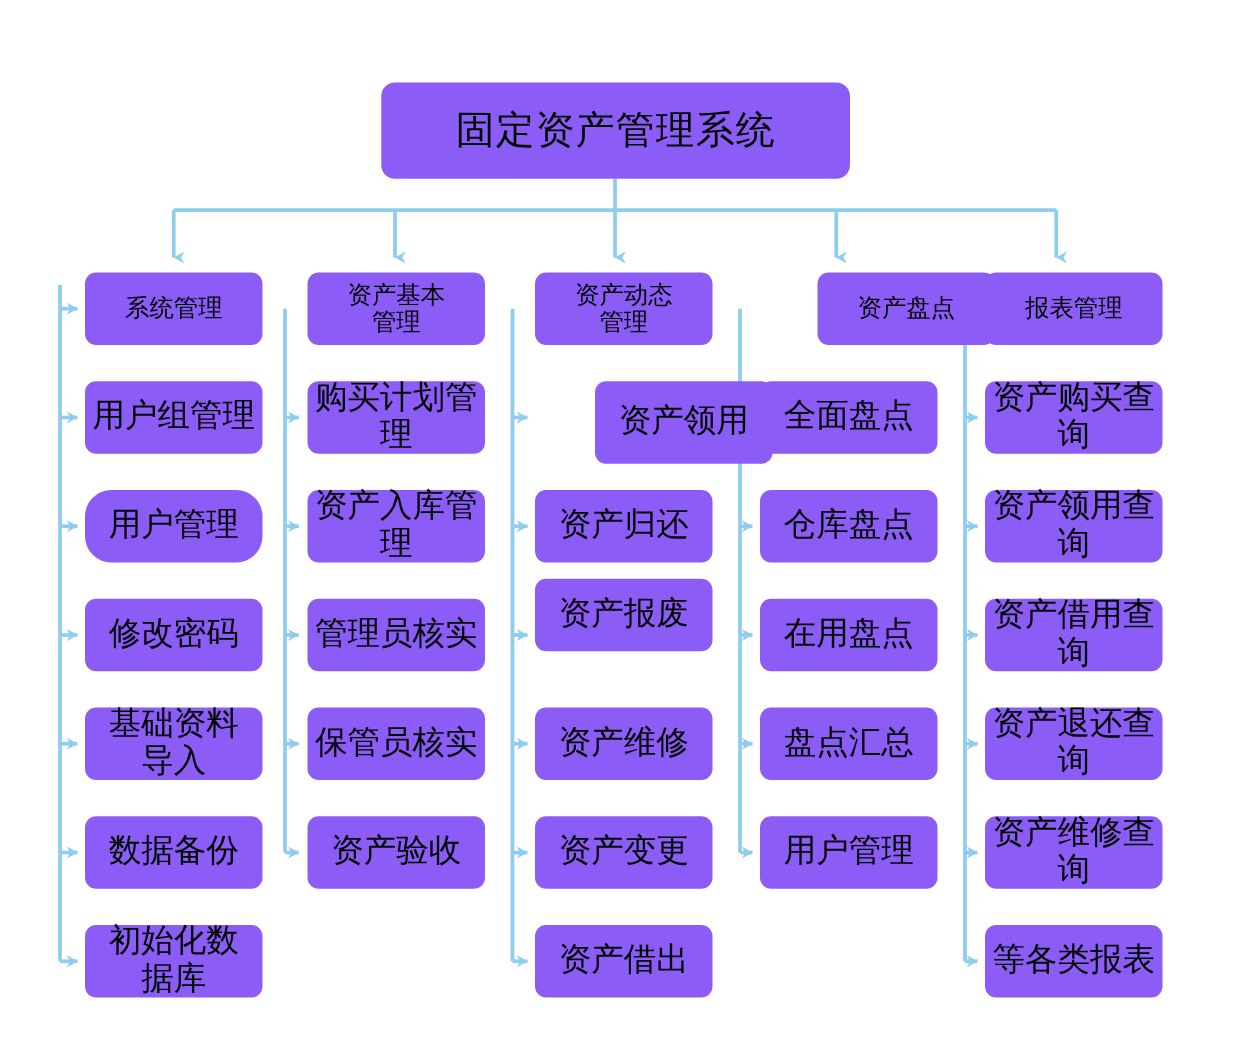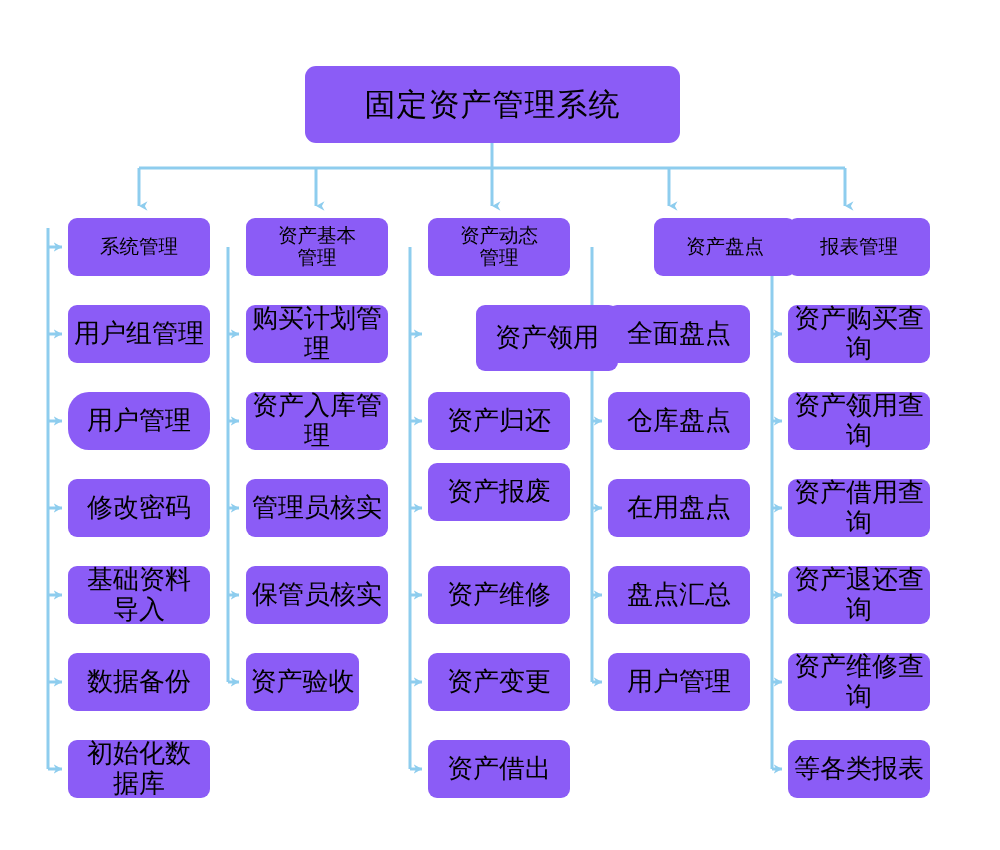--- a/index.html
+++ b/index.html
@@ -137,21 +137,21 @@
   <div class="node leaf" style="left:68px;  top:653px; width:142px; height:58px;">数据备份</div>
   <div class="node leaf" style="left:68px;  top:740px; width:142px; height:58px;">初始化数
 据库</div>
 
   <div class="node col-head" style="left:246px; top:218px; width:142px; height:58px;">资产基本
 管理</div>
   <div class="node leaf" style="left:246px; top:305px; width:142px; height:58px;">购买计划管理</div>
   <div class="node leaf" style="left:246px; top:392px; width:142px; height:58px;">资产入库管理</div>
   <div class="node leaf" style="left:246px; top:479px; width:142px; height:58px;">管理员核实</div>
   <div class="node leaf" style="left:246px; top:566px; width:142px; height:58px;">保管员核实</div>
-  <div class="node leaf" style="left:246px; top:653px; width:113px; height:58px;">资产验收</div>
+  <div class="node leaf" style="left:246px; top:653px; width:142px; height:58px;">资产验收</div>
 
   <div class="node col-head" style="left:428px; top:218px; width:142px; height:58px;">资产动态
 管理</div>
   <div class="node leaf" style="left:428px; top:305px; width:142px; height:66px;margin-left:48px;">资产领用</div>
   <div class="node leaf" style="left:428px; top:392px; width:142px; height:58px;">资产归还</div>
   <div class="node leaf" style="left:428px; top:463px; width:142px; height:58px;">资产报废</div>
   <div class="node leaf" style="left:428px; top:566px; width:142px; height:58px;">资产维修</div>
   <div class="node leaf" style="left:428px; top:653px; width:142px; height:58px;">资产变更</div>
   <div class="node leaf" style="left:428px; top:740px; width:142px; height:58px;">资产借出</div>
 

